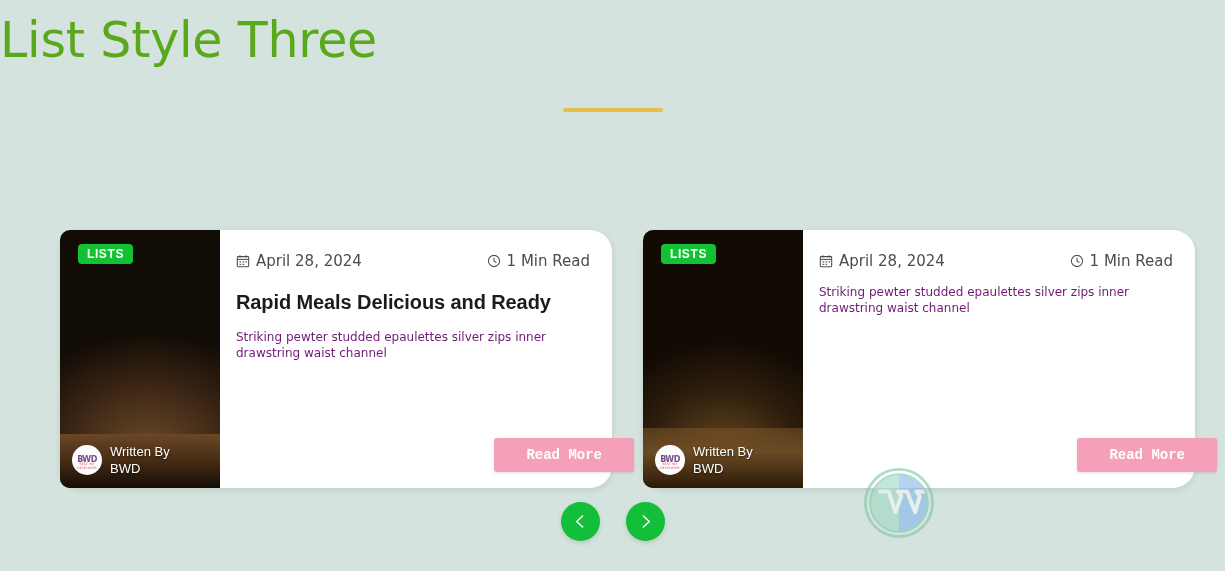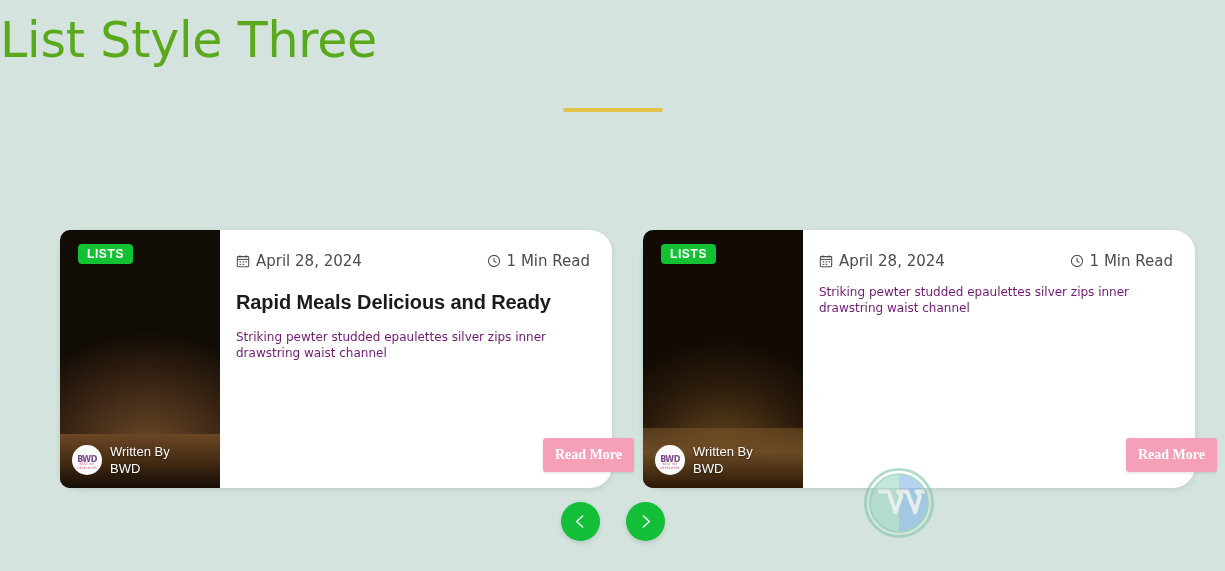--- a/index.html
+++ b/index.html
@@ -111,22 +111,22 @@
     font-family:"Liberation Sans",sans-serif;
   }
   .card-desc{
     margin:14px 0 0;font-size:12px;color:#701a75;line-height:1.35;
     max-width:380px;
   }
   .read-more{
     position:absolute;right:-22px;bottom:16px;
     background:#f5a0b8;color:#ffffff;border:none;
     font-size:14px;font-weight:700;
-    padding:9px 12px;border-radius:3px;cursor:pointer;
-    font-family:Liberation Serif, serif;
+    padding:9px 32px;border-radius:3px;cursor:pointer;
+    font-family:Liberation Mono, monospace;
     box-shadow:0 1px 3px rgba(0,0,0,0.12);
   }
 
   .nav-row{
     position:absolute;left:0;top:502px;width:1225px;
     display:flex;justify-content:center;gap:26px;
   }
   .nav-btn{
     width:39px;height:39px;border-radius:50%;border:none;
     background:#13bf39;cursor:pointer;

